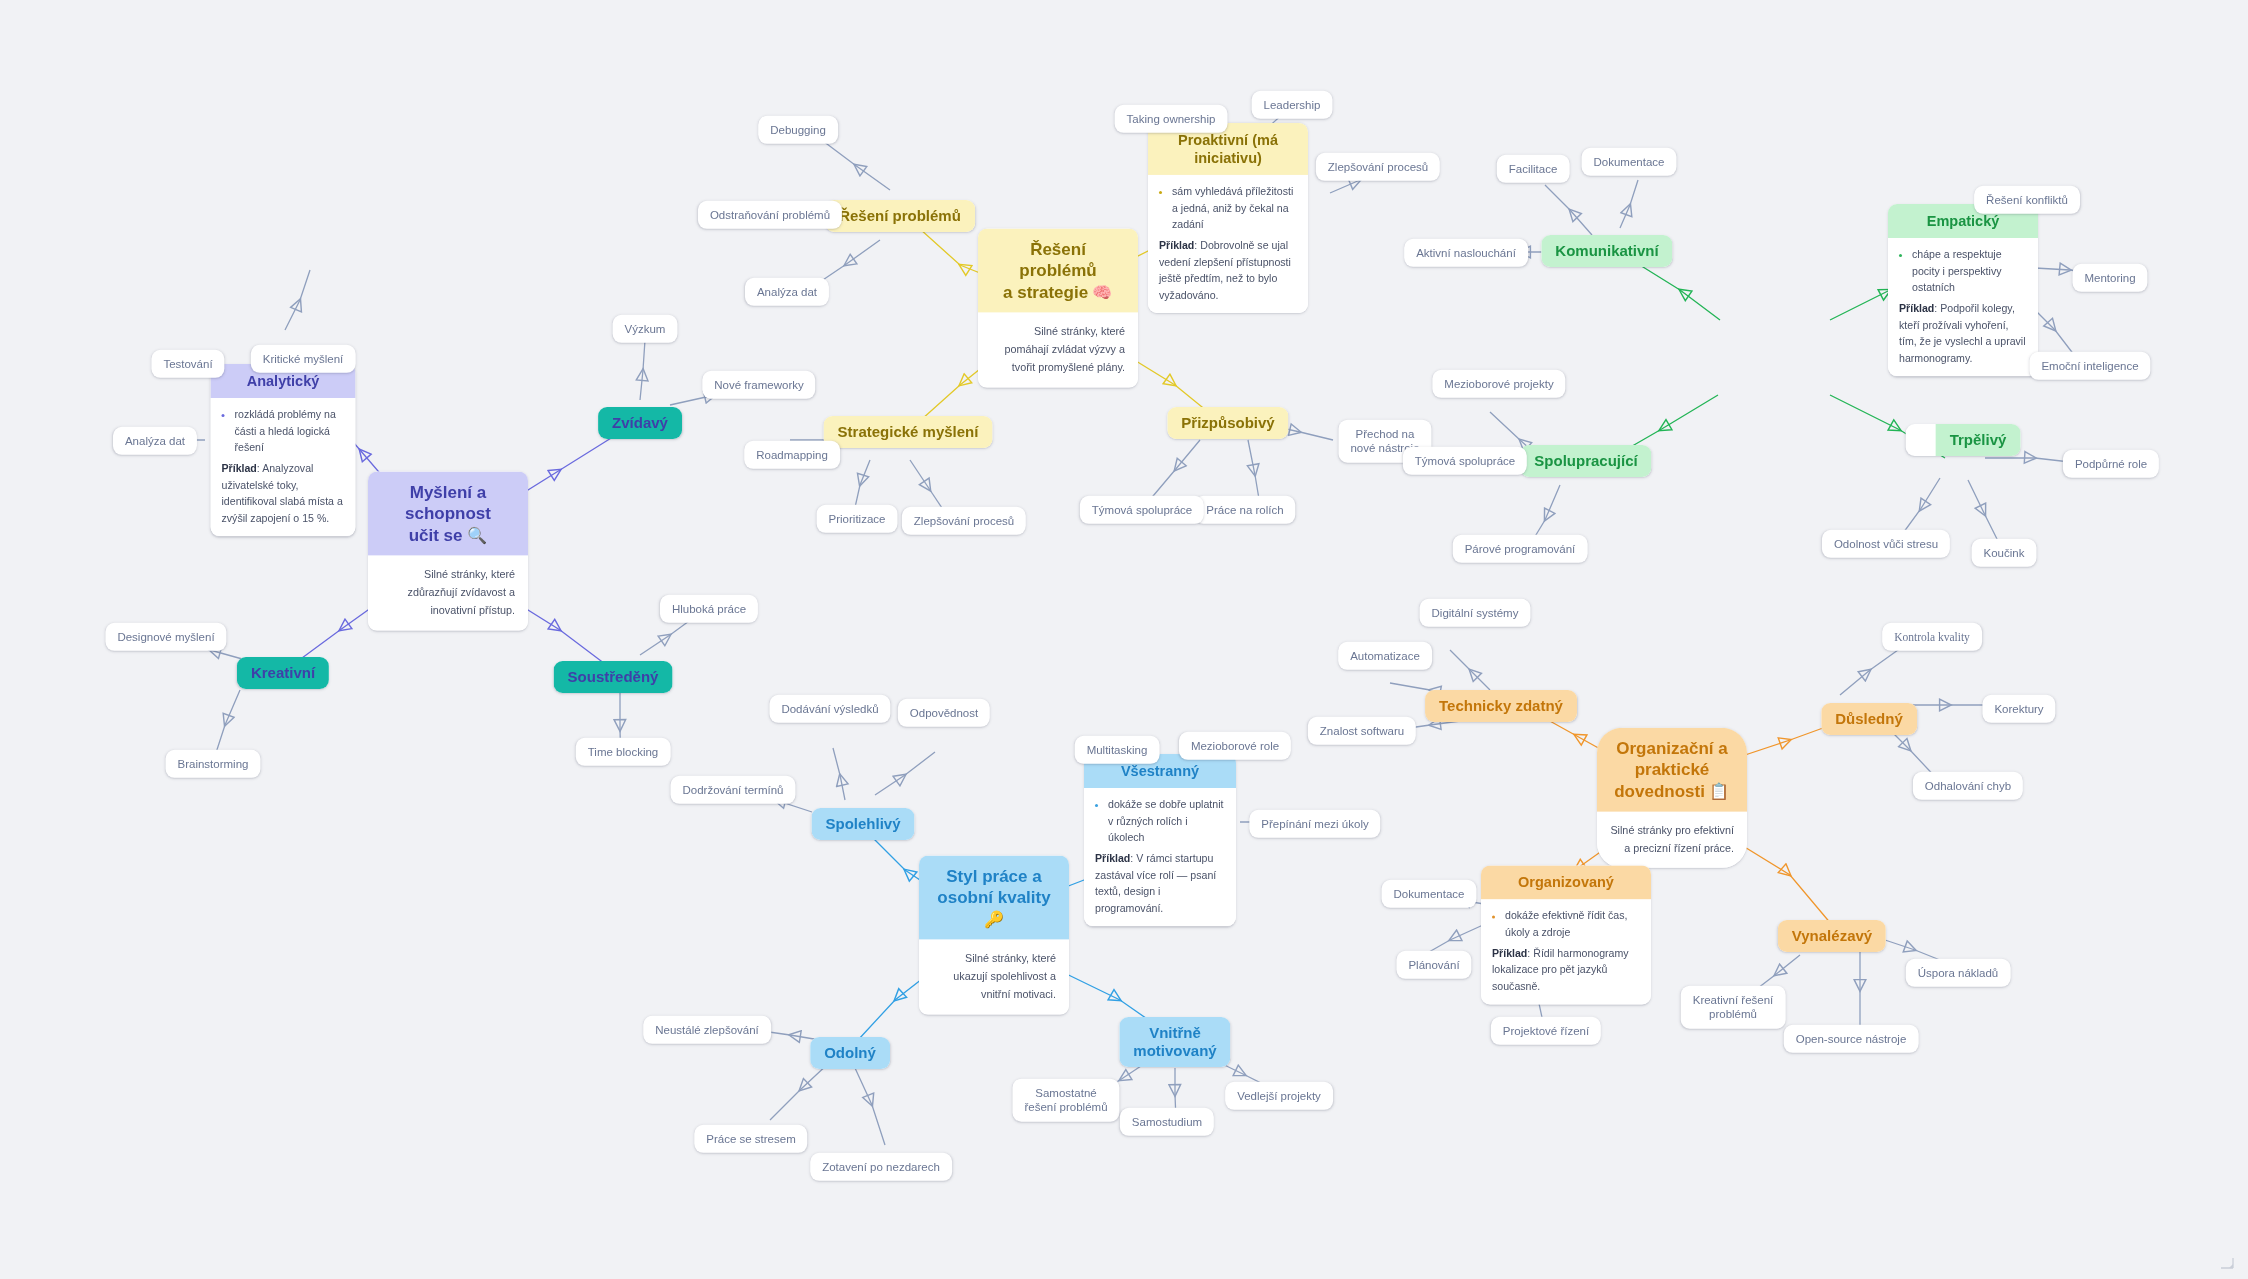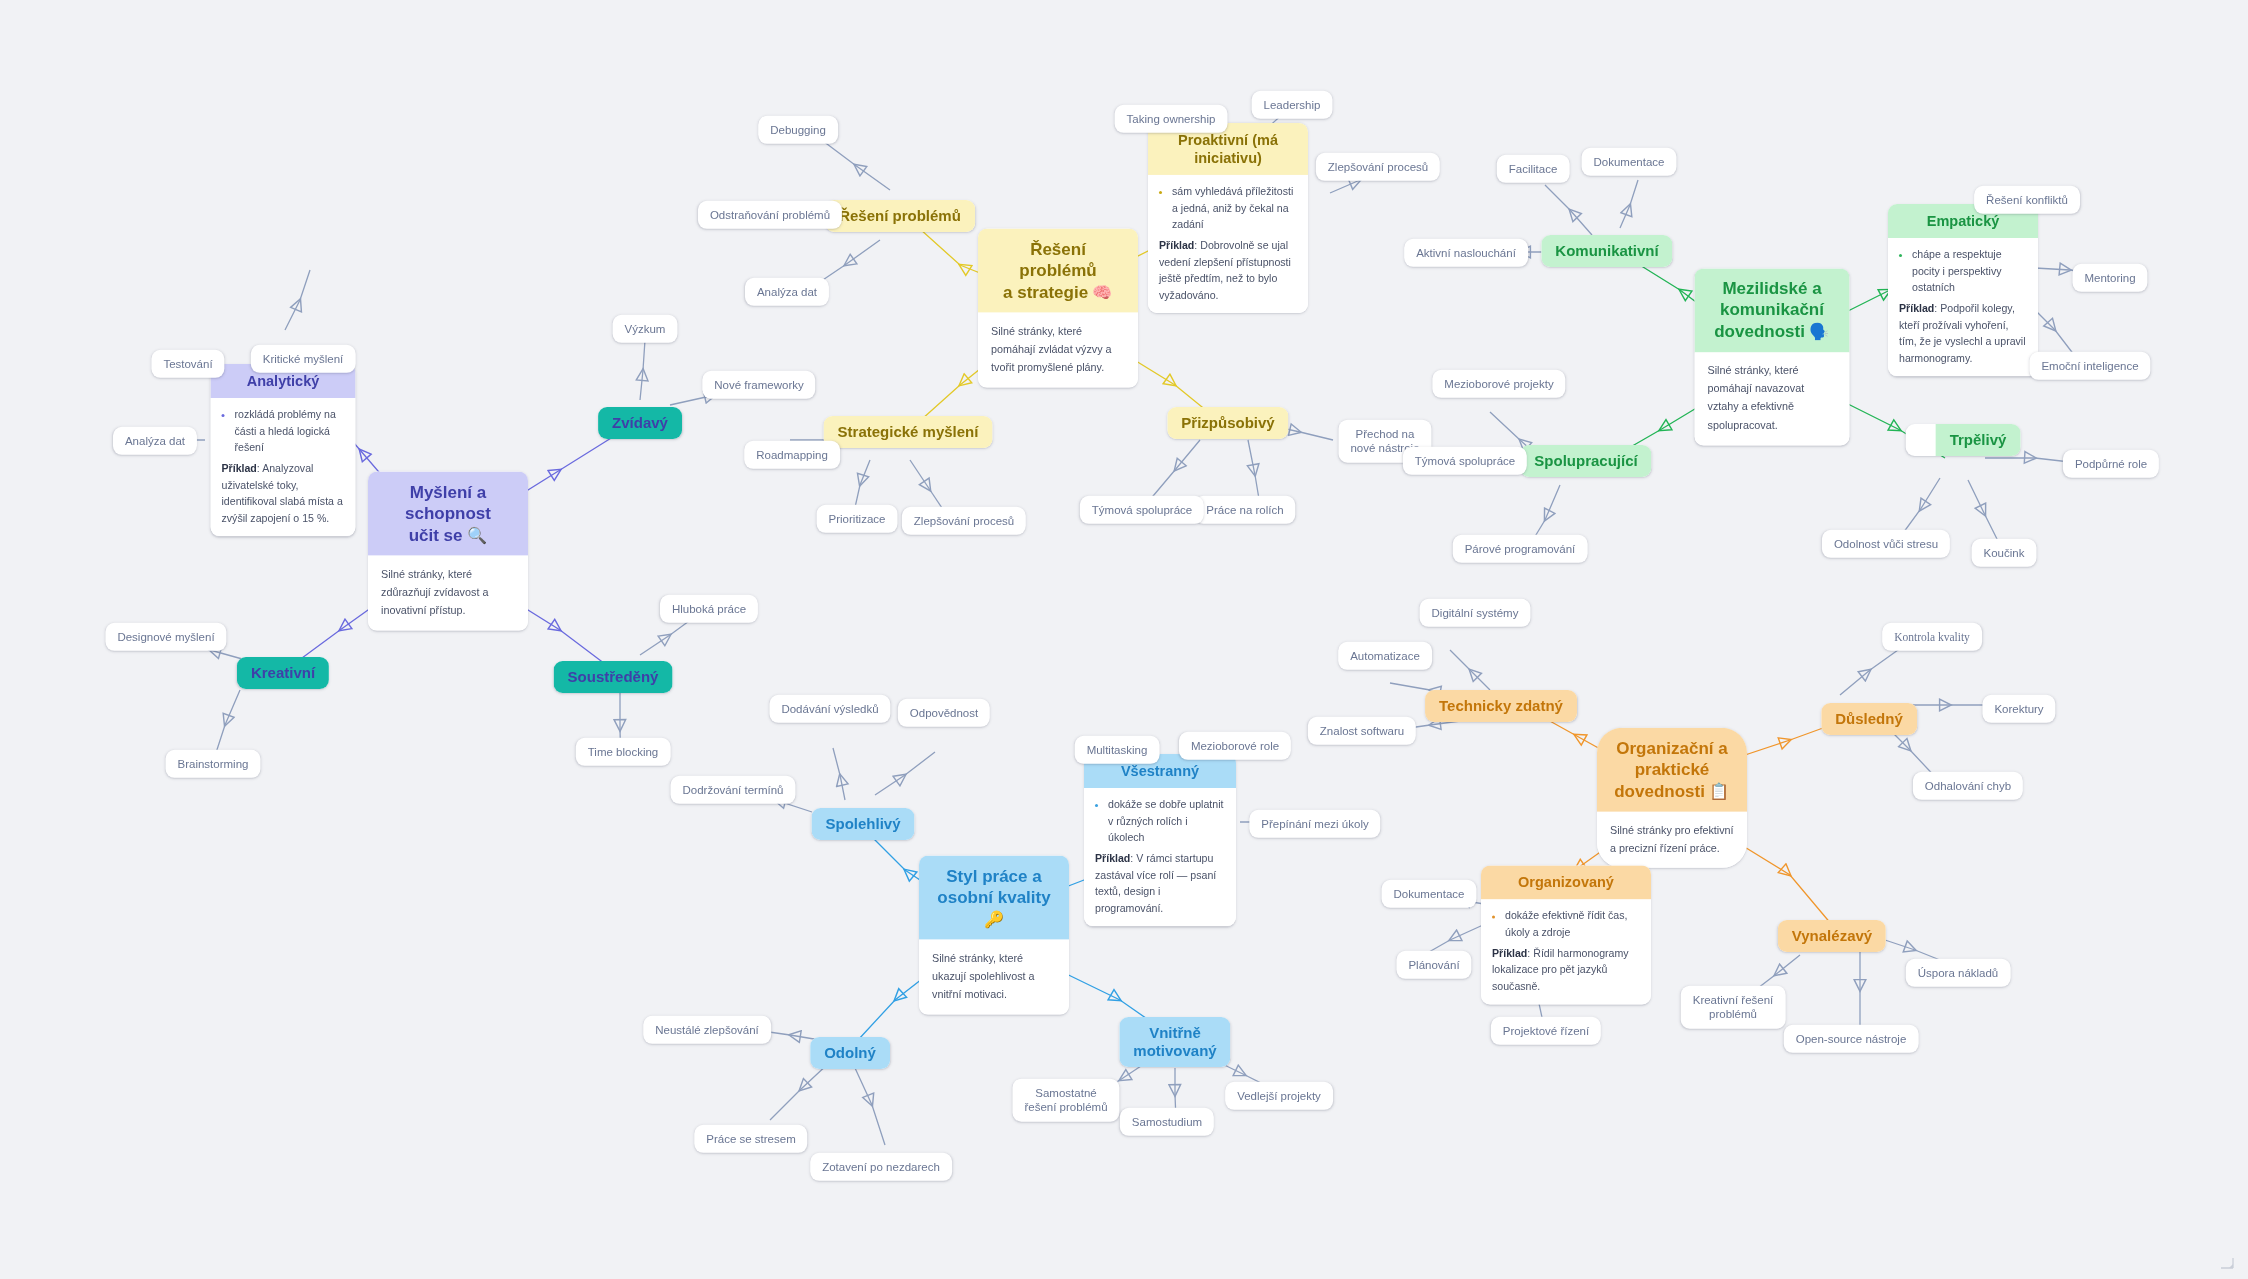--- a/index.html
+++ b/index.html
@@ -69,21 +69,21 @@
     line-height: 1.55;
     color: #4a5268;
   }
   .card .bullets { margin: 0 0 5px 0; padding-left: 13px; }
   .card .bullets li { margin: 0 0 1px 0; }
   .card .example { margin: 0; }
   .card .example b { color: #2b3245; }
 
   
   .hub .title { font-size: 17px; font-weight: bold; padding: 10px 16px; }
-  .hub .body { font-size: 10.8px; line-height: 1.7; padding: 9px 13px 11px 13px; }
+  .hub .body { font-size: 10.8px; line-height: 1.7; padding: 9px 13px 11px 13px; text-align: right; }
 
   
   .purple .title { background:#ccccf7; color:#3f3fa8; }
   .purple.branch .title { background:#14b8a6; color:#3f3fa8; }
   .purple .bullets li::marker { color:#6a6ade; }
 
   .yellow .title { background:#fbf2bd; color:#8a7207; }
   .yellow.branch .title { background:#fbf2bd; color:#8a7207; }
   .yellow .bullets li::marker { color:#c9a912; }
 
@@ -311,26 +311,20 @@
   <div class="node leaf" style="left:1292px; top:105px;">Leadership</div>
   <div class="node leaf" style="left:1378px; top:167px;">Zlepšování procesů</div>
   <div class="node leaf" style="left:792px; top:455px;">Roadmapping</div>
   <div class="node leaf" style="left:857px; top:519px;">Prioritizace</div>
   <div class="node leaf" style="left:964px; top:521px;">Zlepšování procesů</div>
   <div class="node leaf" style="left:1385px; top:441px;">Přechod na
 nové nástroje</div>
   <div class="node leaf" style="left:1245px; top:510px;">Práce na rolích</div>
   <div class="node leaf" style="left:1142px; top:510px;">Týmová spolupráce</div>
 
-  <div class="node card hub green" style="left:1772px; top:357px; width:155px;">
-    <div class="title"><span>Mezilidské a
-komunikační
-dovednosti</span> <span class="emoji">🗣️</span></div>
-    <div class="body">Silné stránky, které pomáhají navazovat vztahy a efektivně spolupracovat.</div>
-  </div>
 
   <div class="node branch green" style="left:1607px; top:251px;">
     <div class="title">Komunikativní</div>
   </div>
   <div class="node branch green" style="left:1586px; top:461px;">
     <div class="title">Spolupracující</div>
   </div>
   <div class="node branch green" style="left:1963px; top:440px;padding-left:30px;">
     <div class="title">Trpělivý</div>
   </div>

